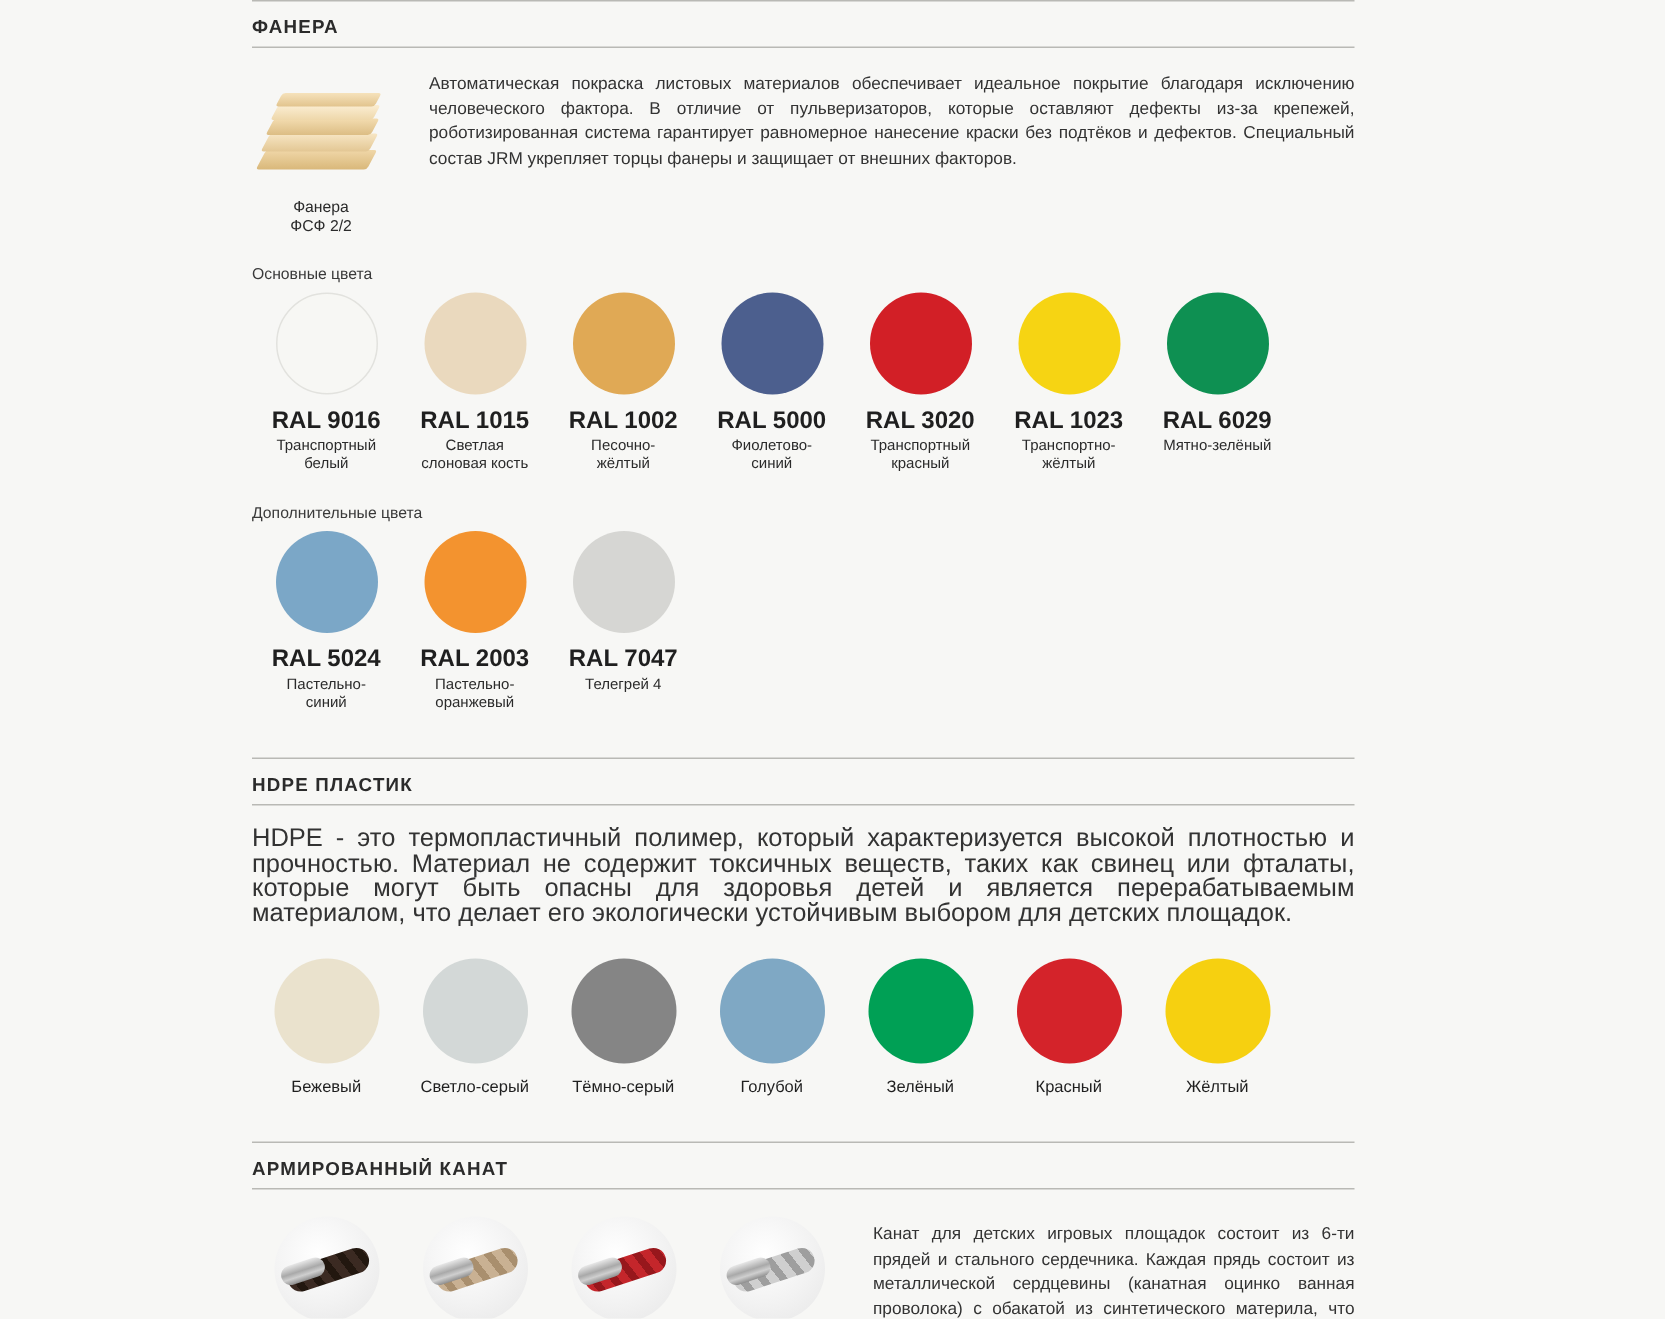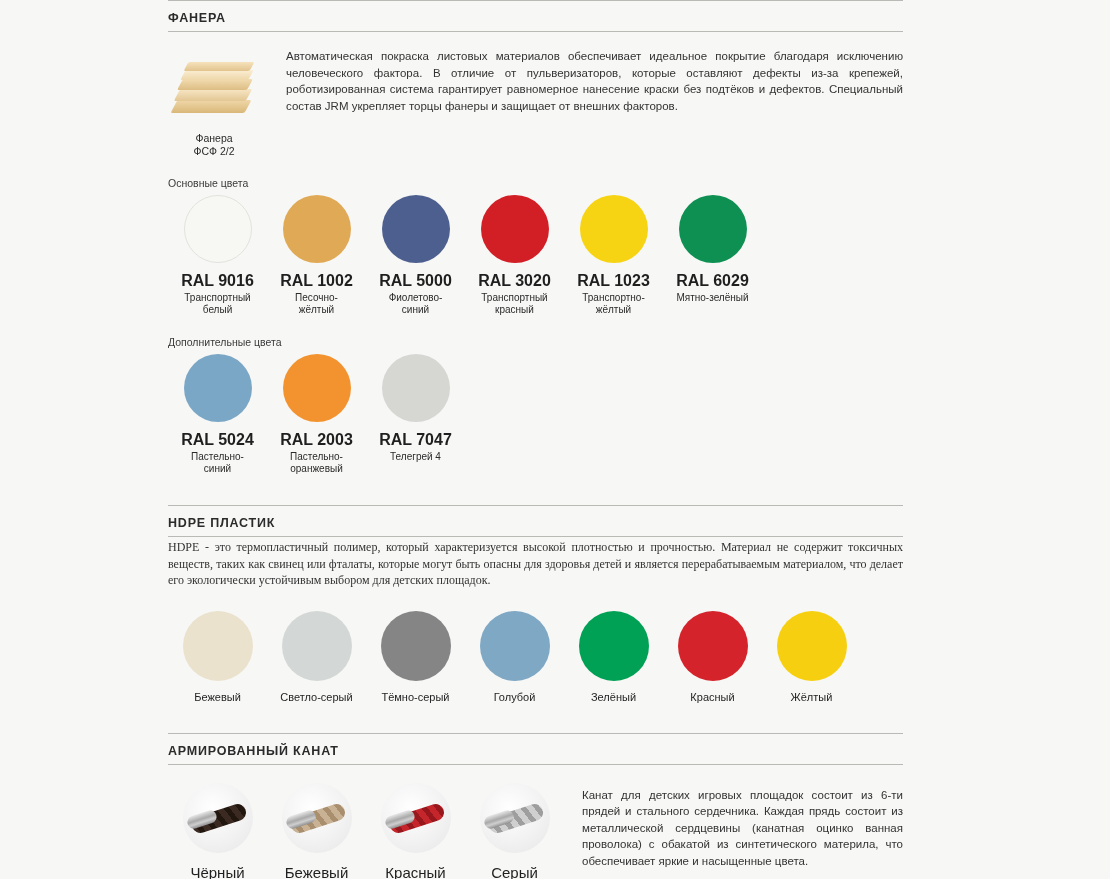--- a/index.html
+++ b/index.html
@@ -129,26 +129,25 @@
     white-space: pre-line;
   }
   .swatch .name-only {
     font-size: 11px;
     margin-top: 10px;
     color: #1f1f1f;
   }
 
   
   .para {
-    font-size: 12px;
+    font-size: 17px;
     line-height: 16.5px;
     color: #333;
     text-align: justify;
-    margin-top: 2px;
-    font-family: Liberation Serif, serif;
+    margin-top: 14px;
   }
   .hdpe-row { margin-top: 22px; }
   .hdpe-row .swatch { width: 99px; }
   .hdpe-row .dot { width: 70px; height: 70px; }
 
   
   .rope-wrap {
     display: flex;
     margin-top: 18px;
     align-items: flex-start;
@@ -230,20 +229,26 @@
     <div class="group-label">Основные цвета</div>
     <div class="swatch-row">
 
       <div class="swatch">
         <div class="dot" style="background:#f7f7f4; border:1px solid #e2e2de;"></div>
         <div class="code">RAL 9016</div>
         <div class="name">Транспортный
 белый</div>
       </div>
 
+      <div class="swatch">
+        <div class="dot" style="background:#ead9be;"></div>
+        <div class="code">RAL 1015</div>
+        <div class="name">Светлая
+слоновая кость</div>
+      </div>
 
       <div class="swatch">
         <div class="dot" style="background:#e0a955;"></div>
         <div class="code">RAL 1002</div>
         <div class="name">Песочно-
 жёлтый</div>
       </div>
 
       <div class="swatch">
         <div class="dot" style="background:#4c5f8e;"></div>

